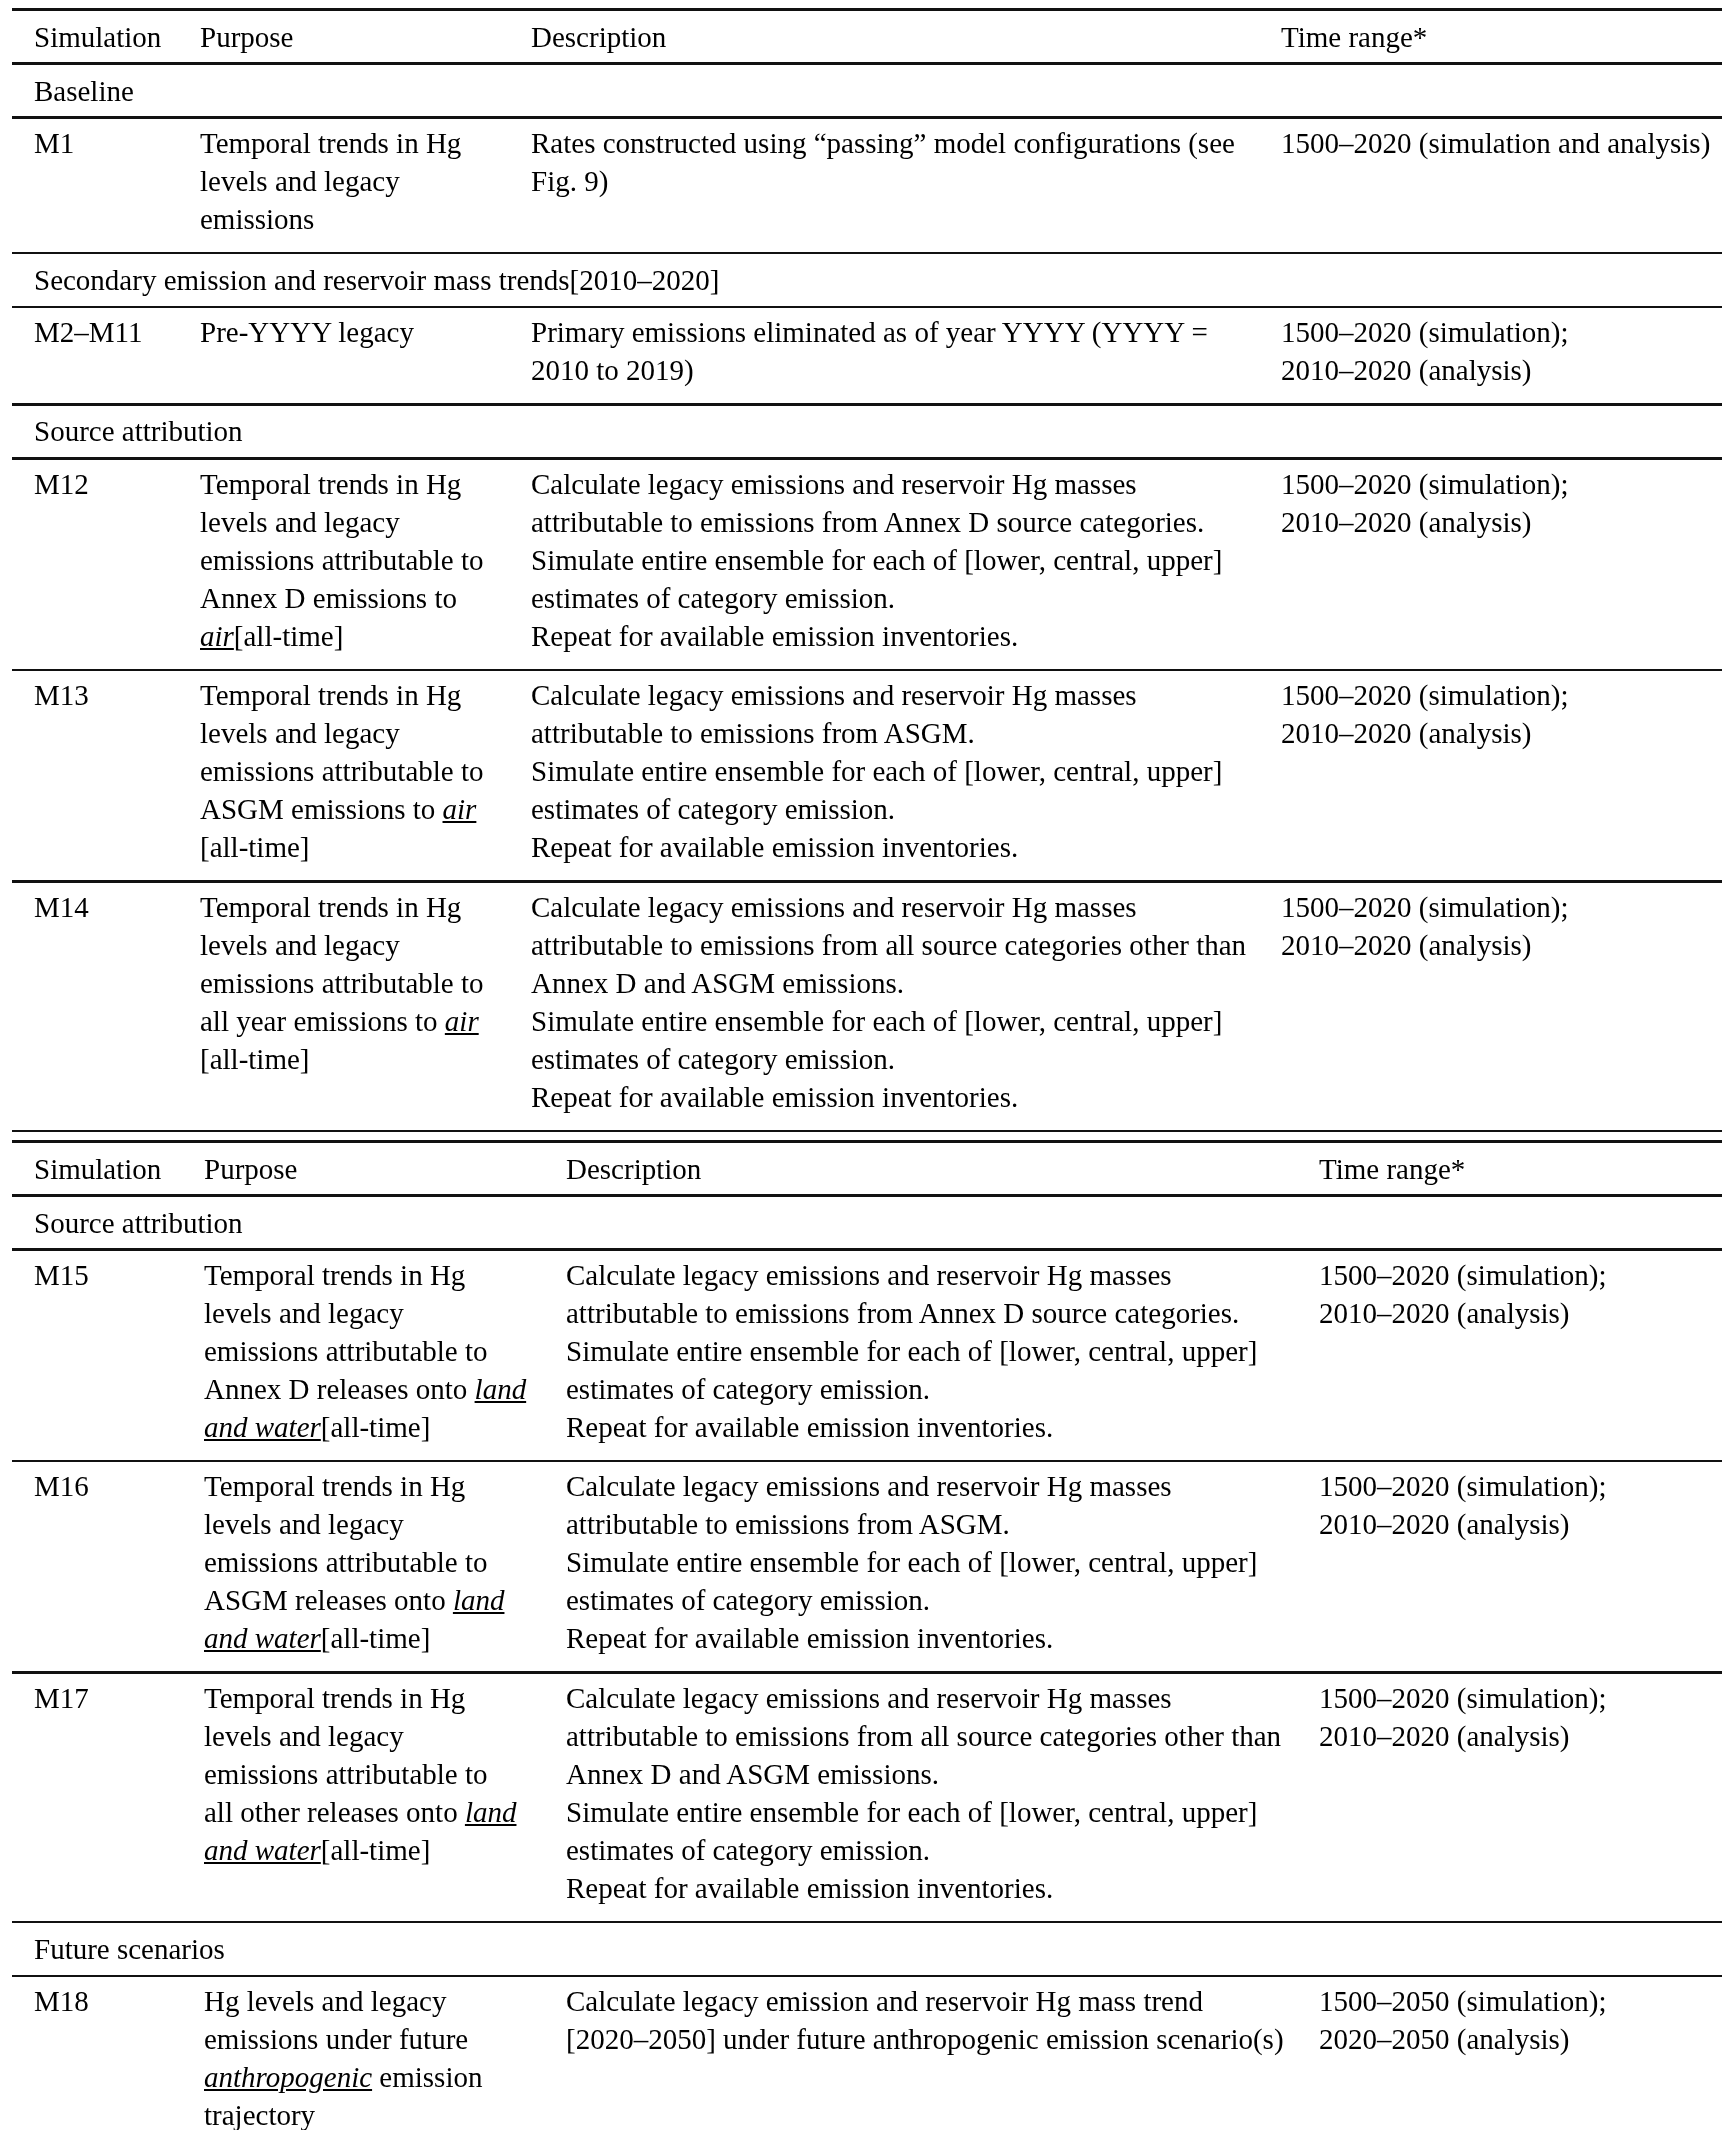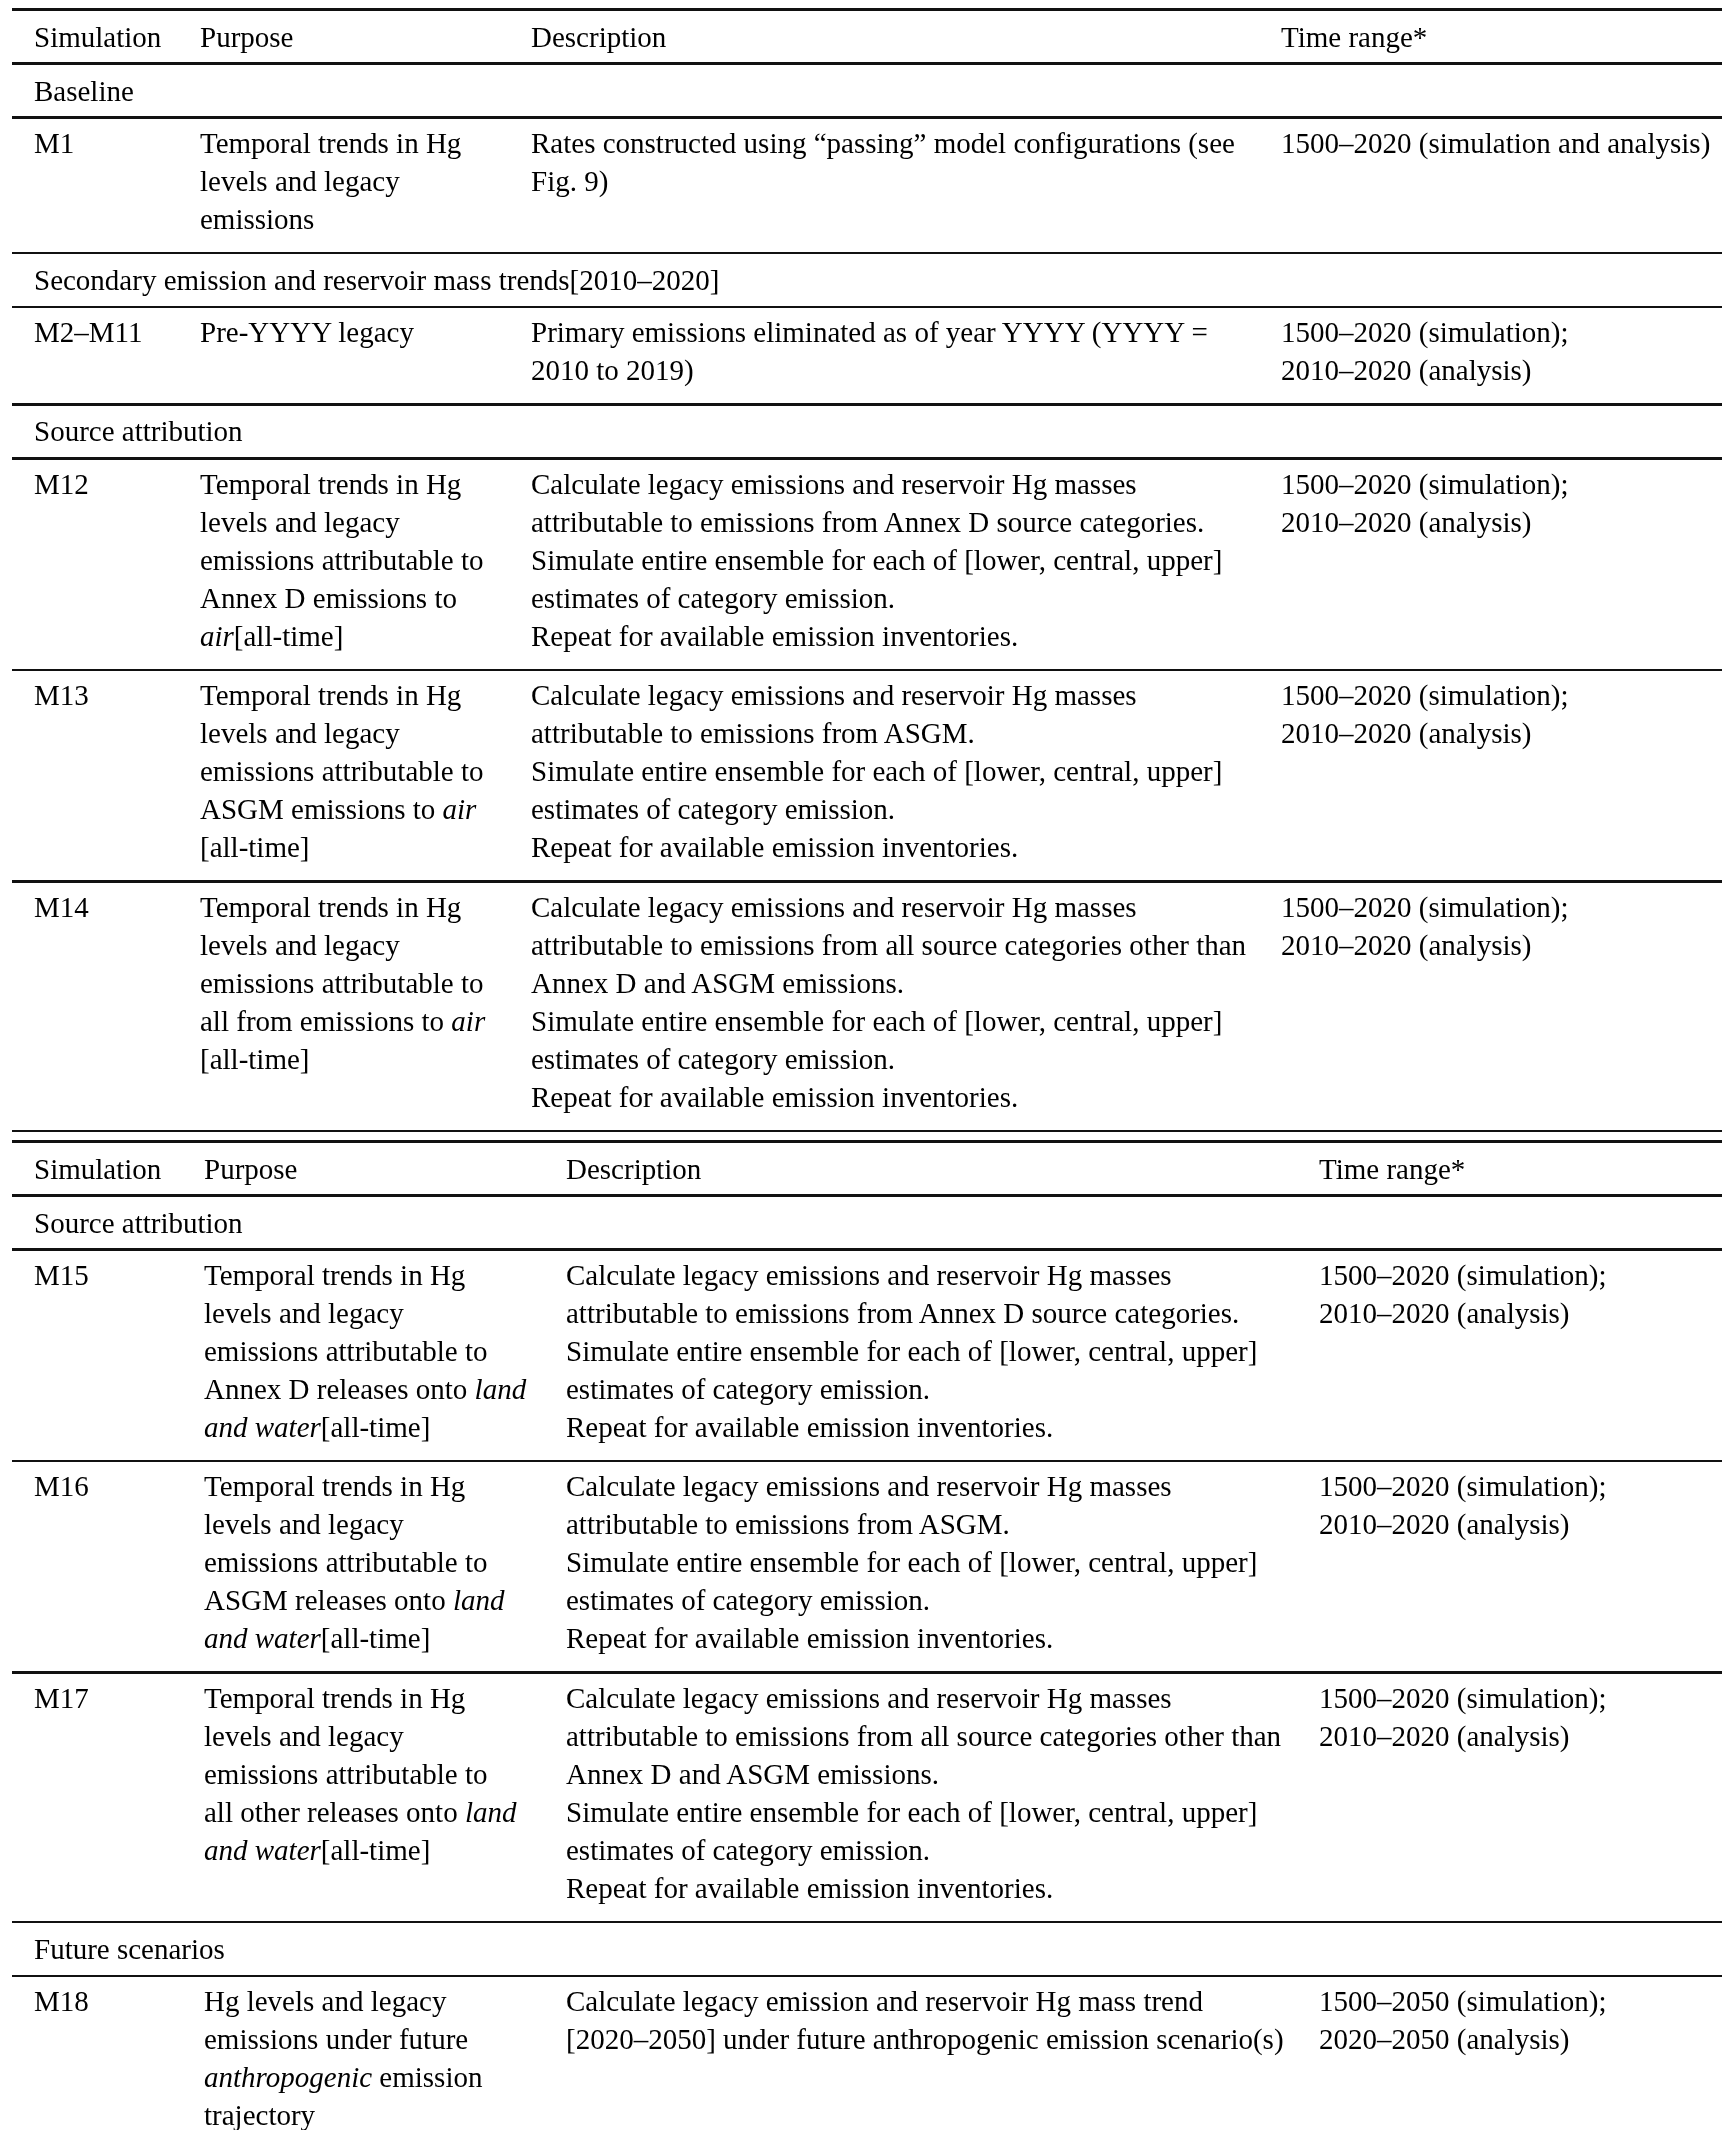--- a/index.html
+++ b/index.html
@@ -25,21 +25,21 @@
     padding: 5px 10px 14px 34px;
   }
   .part0 .grid { grid-template-columns: 166px 331px 750px minmax(0,1fr); }
   .part1 .grid { grid-template-columns: 170px 362px 753px minmax(0,1fr); }
   .header-row { padding: 7.6px 10px 5.9px 34px; border-radius: 9px; }
   .section-title {
     padding: 6.7px 10px 6.7px 34px;
   }
   .cell { min-width: 0; }
   .line { white-space: nowrap; }
-  .it { font-style: italic; }
+  .it { font-style: italic; text-decoration: underline; }
   .part1 { margin-top: 8.4px; }
 </style>
 </head>
 <body>
 
 <div>
 
   <section class="part part0">
     <div class="rule"></div>
     <div class="grid header-row">
@@ -140,21 +140,21 @@
         </div>
         <div class="rule"></div>
         <div class="grid row">
           <div class="cell">
             <div class="line">M14</div>
           </div>
           <div class="cell">
             <div class="line"><span class="seg">Temporal trends in Hg</span></div>
             <div class="line"><span class="seg">levels and legacy</span></div>
             <div class="line"><span class="seg">emissions attributable to</span></div>
-            <div class="line"><span class="seg">all from emissions to </span><span class="seg it">air</span></div>
+            <div class="line"><span class="seg">all year emissions to </span><span class="seg it">air</span></div>
             <div class="line"><span class="seg">[all-time]</span></div>
           </div>
           <div class="cell">
             <div class="line">Calculate legacy emissions and reservoir Hg masses</div>
             <div class="line">attributable to emissions from all source categories other than</div>
             <div class="line">Annex D and ASGM emissions.</div>
             <div class="line">Simulate entire ensemble for each of [lower, central, upper]</div>
             <div class="line">estimates of category emission.</div>
             <div class="line">Repeat for available emission inventories.</div>
           </div>

